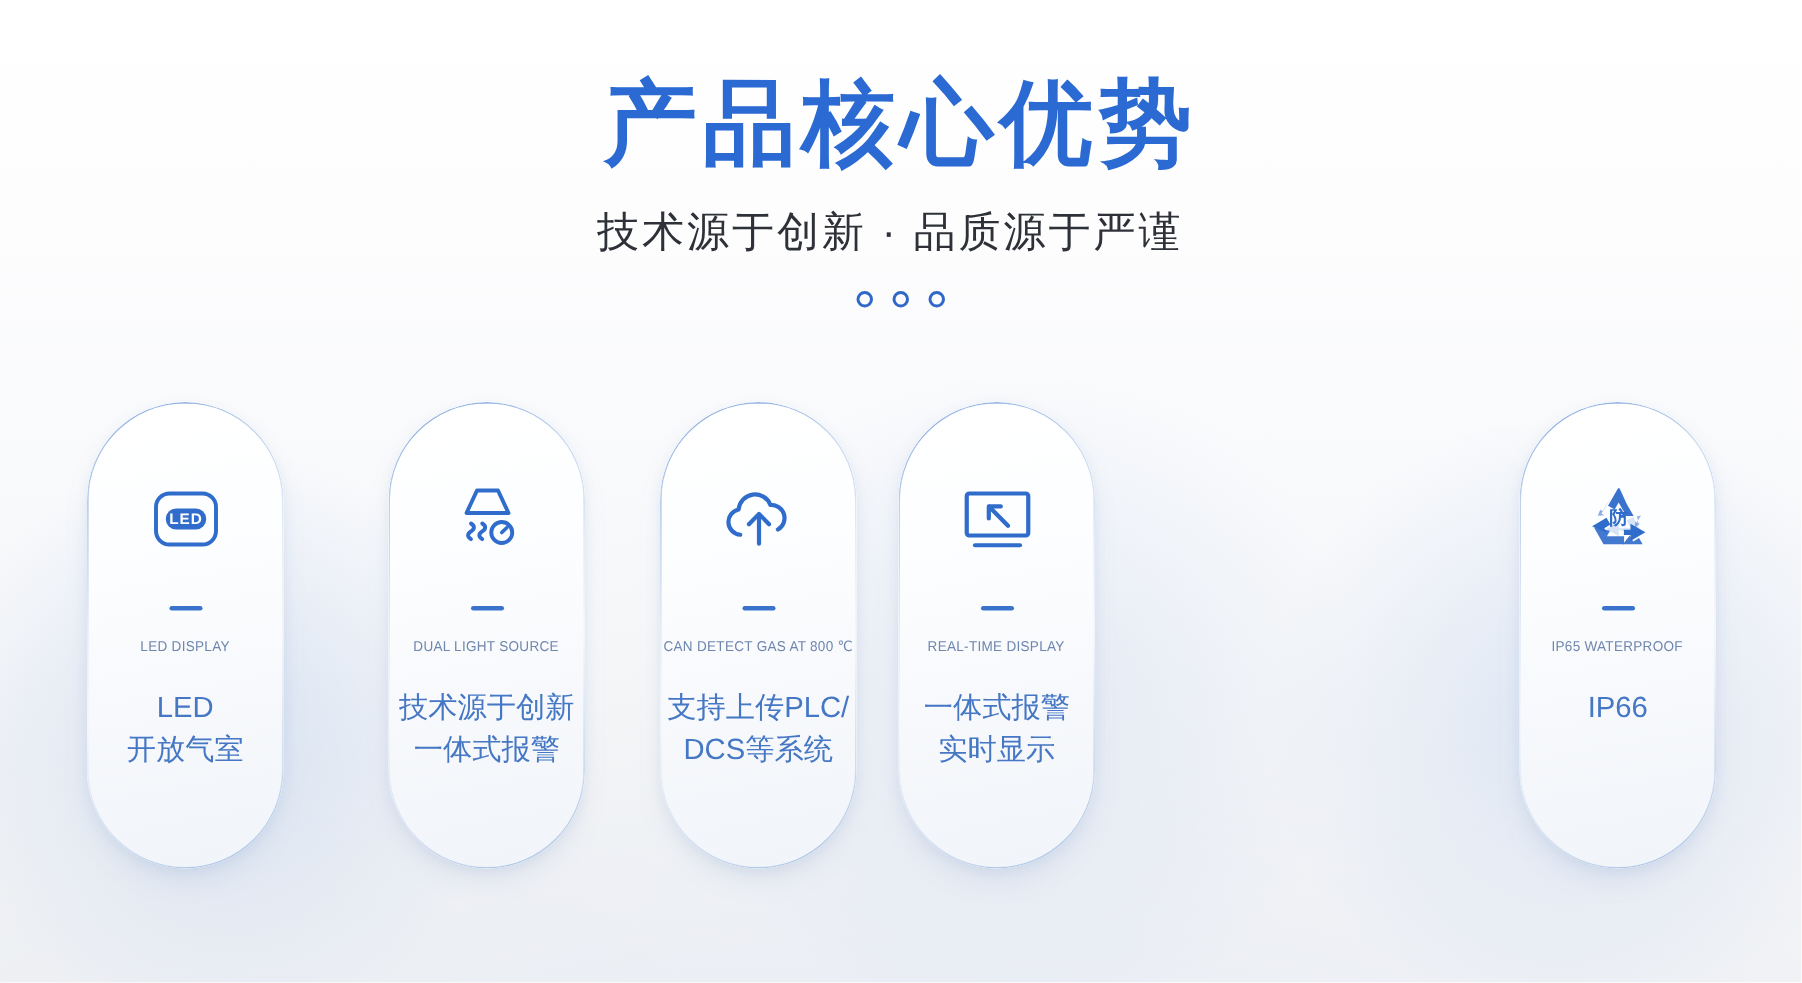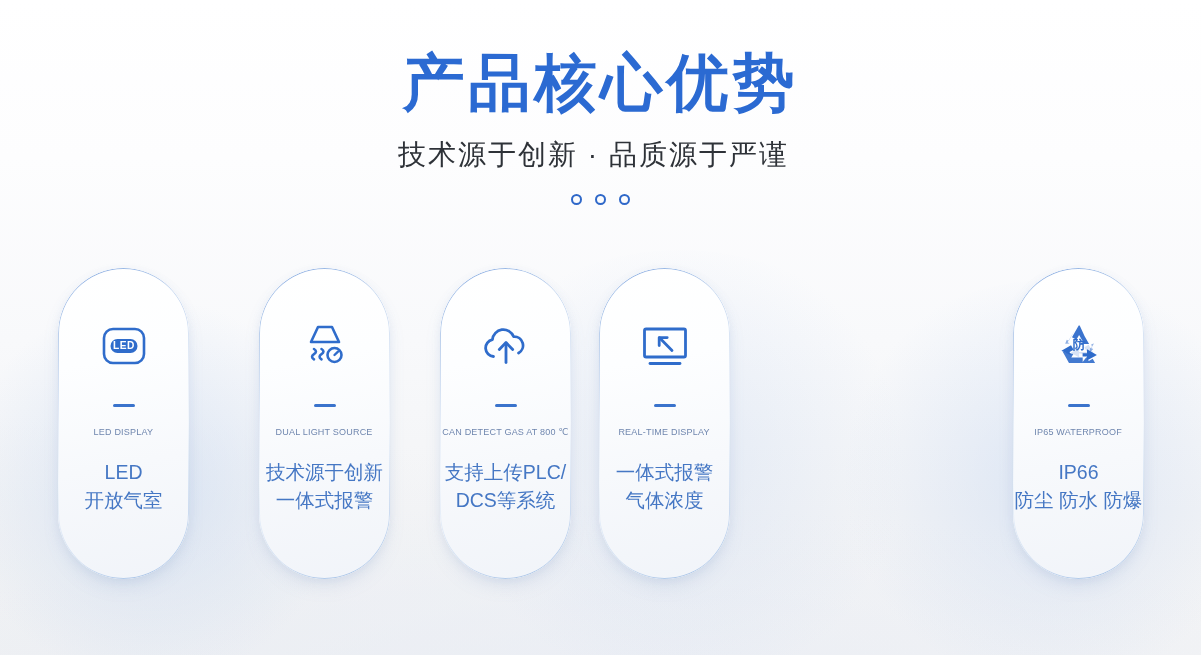--- a/index.html
+++ b/index.html
@@ -144,21 +144,21 @@
           <div class="icon">
     <svg width="58" height="52" viewBox="0 0 58 52" fill="none">
       <rect x="8.5" y="9" width="41" height="28" rx="1.6" stroke="#2f6ccb" stroke-width="2.8"></rect>
       <path d="M14 43.5h30" stroke="#2f6ccb" stroke-width="2.8" stroke-linecap="round"></path>
       <path d="M36 30.5 23.5 17.8" stroke="#2f6ccb" stroke-width="2.8" stroke-linecap="round"></path>
       <path d="M23.2 25.6V17.6h8" stroke="#2f6ccb" stroke-width="2.8" stroke-linecap="round" stroke-linejoin="round"></path>
     </svg>
           </div>
           <div class="divider"></div>
           <div class="cap">REAL-TIME DISPLAY</div>
-          <div class="headline"><span>一体式报警</span><span class="l2">气体浓度</span></div>
+          <div class="headline"><span>一体式报警</span><span class="l2">实时显示</span></div>
         </div>
       </div>
       <div class="card" style="left: 1013px;">
         <div class="inner">
           <div class="icon">
     <svg width="58" height="56" viewBox="0 0 58 56" fill="none">
       <g fill="#2f6ccb">
         <path d="M28.7 7.5 22 19.2l4.4 2.5 2.7-4.7 4 7-3.6 2h9.6l-4.6-8-4.8-10.5z" opacity=".95"></path>
         <path d="M24.4 12.8 17.6 24.3l2 1.2-4.4.3 1.6-4 1.9 1.1 5.7-10.1z" opacity=".55"></path>
         <path d="M45.2 38.2 38.7 26.7l-4.3 2.6 2.7 4.7-8 .1.1-4.2-8.3 4.8 8.3 4.8-.1-4.2 15.6 2.9z" opacity=".18"></path>
@@ -166,17 +166,17 @@
         <path d="M12.6 33.5 19 44.9h13.7v-5.4H21.3l2-3.6-10.7-2.4z" opacity=".9"></path>
         <path d="M11.4 32.8 21 27.2l2.6 4.5-4.1 2.4 2 3.4-10.1-4.7z"></path>
         <path d="M31.9 44.9h13.2l-2.4-4.2-3.9 2.3-2.3-4-4.6 5.9z" opacity=".9"></path>
         <path d="M37 31.2l9.9 5.7-9.9 5.7v-4h-4.4v-3.4H37v-4z"></path>
       </g>
       <text x="29" y="31" text-anchor="middle" font-family="Liberation Sans, sans-serif" font-size="12.5" font-weight="700" fill="#2f6ccb">防</text>
     </svg>
           </div>
           <div class="divider"></div>
           <div class="cap">IP65 WATERPROOF</div>
-          <div class="headline"><span>IP66</span><span class="l2">防尘 防水 防爆</span></div>
+          <div class="headline"><span>IP66</span></div>
         </div>
       </div>
     </div>
 </div>
 
 </body></html>

